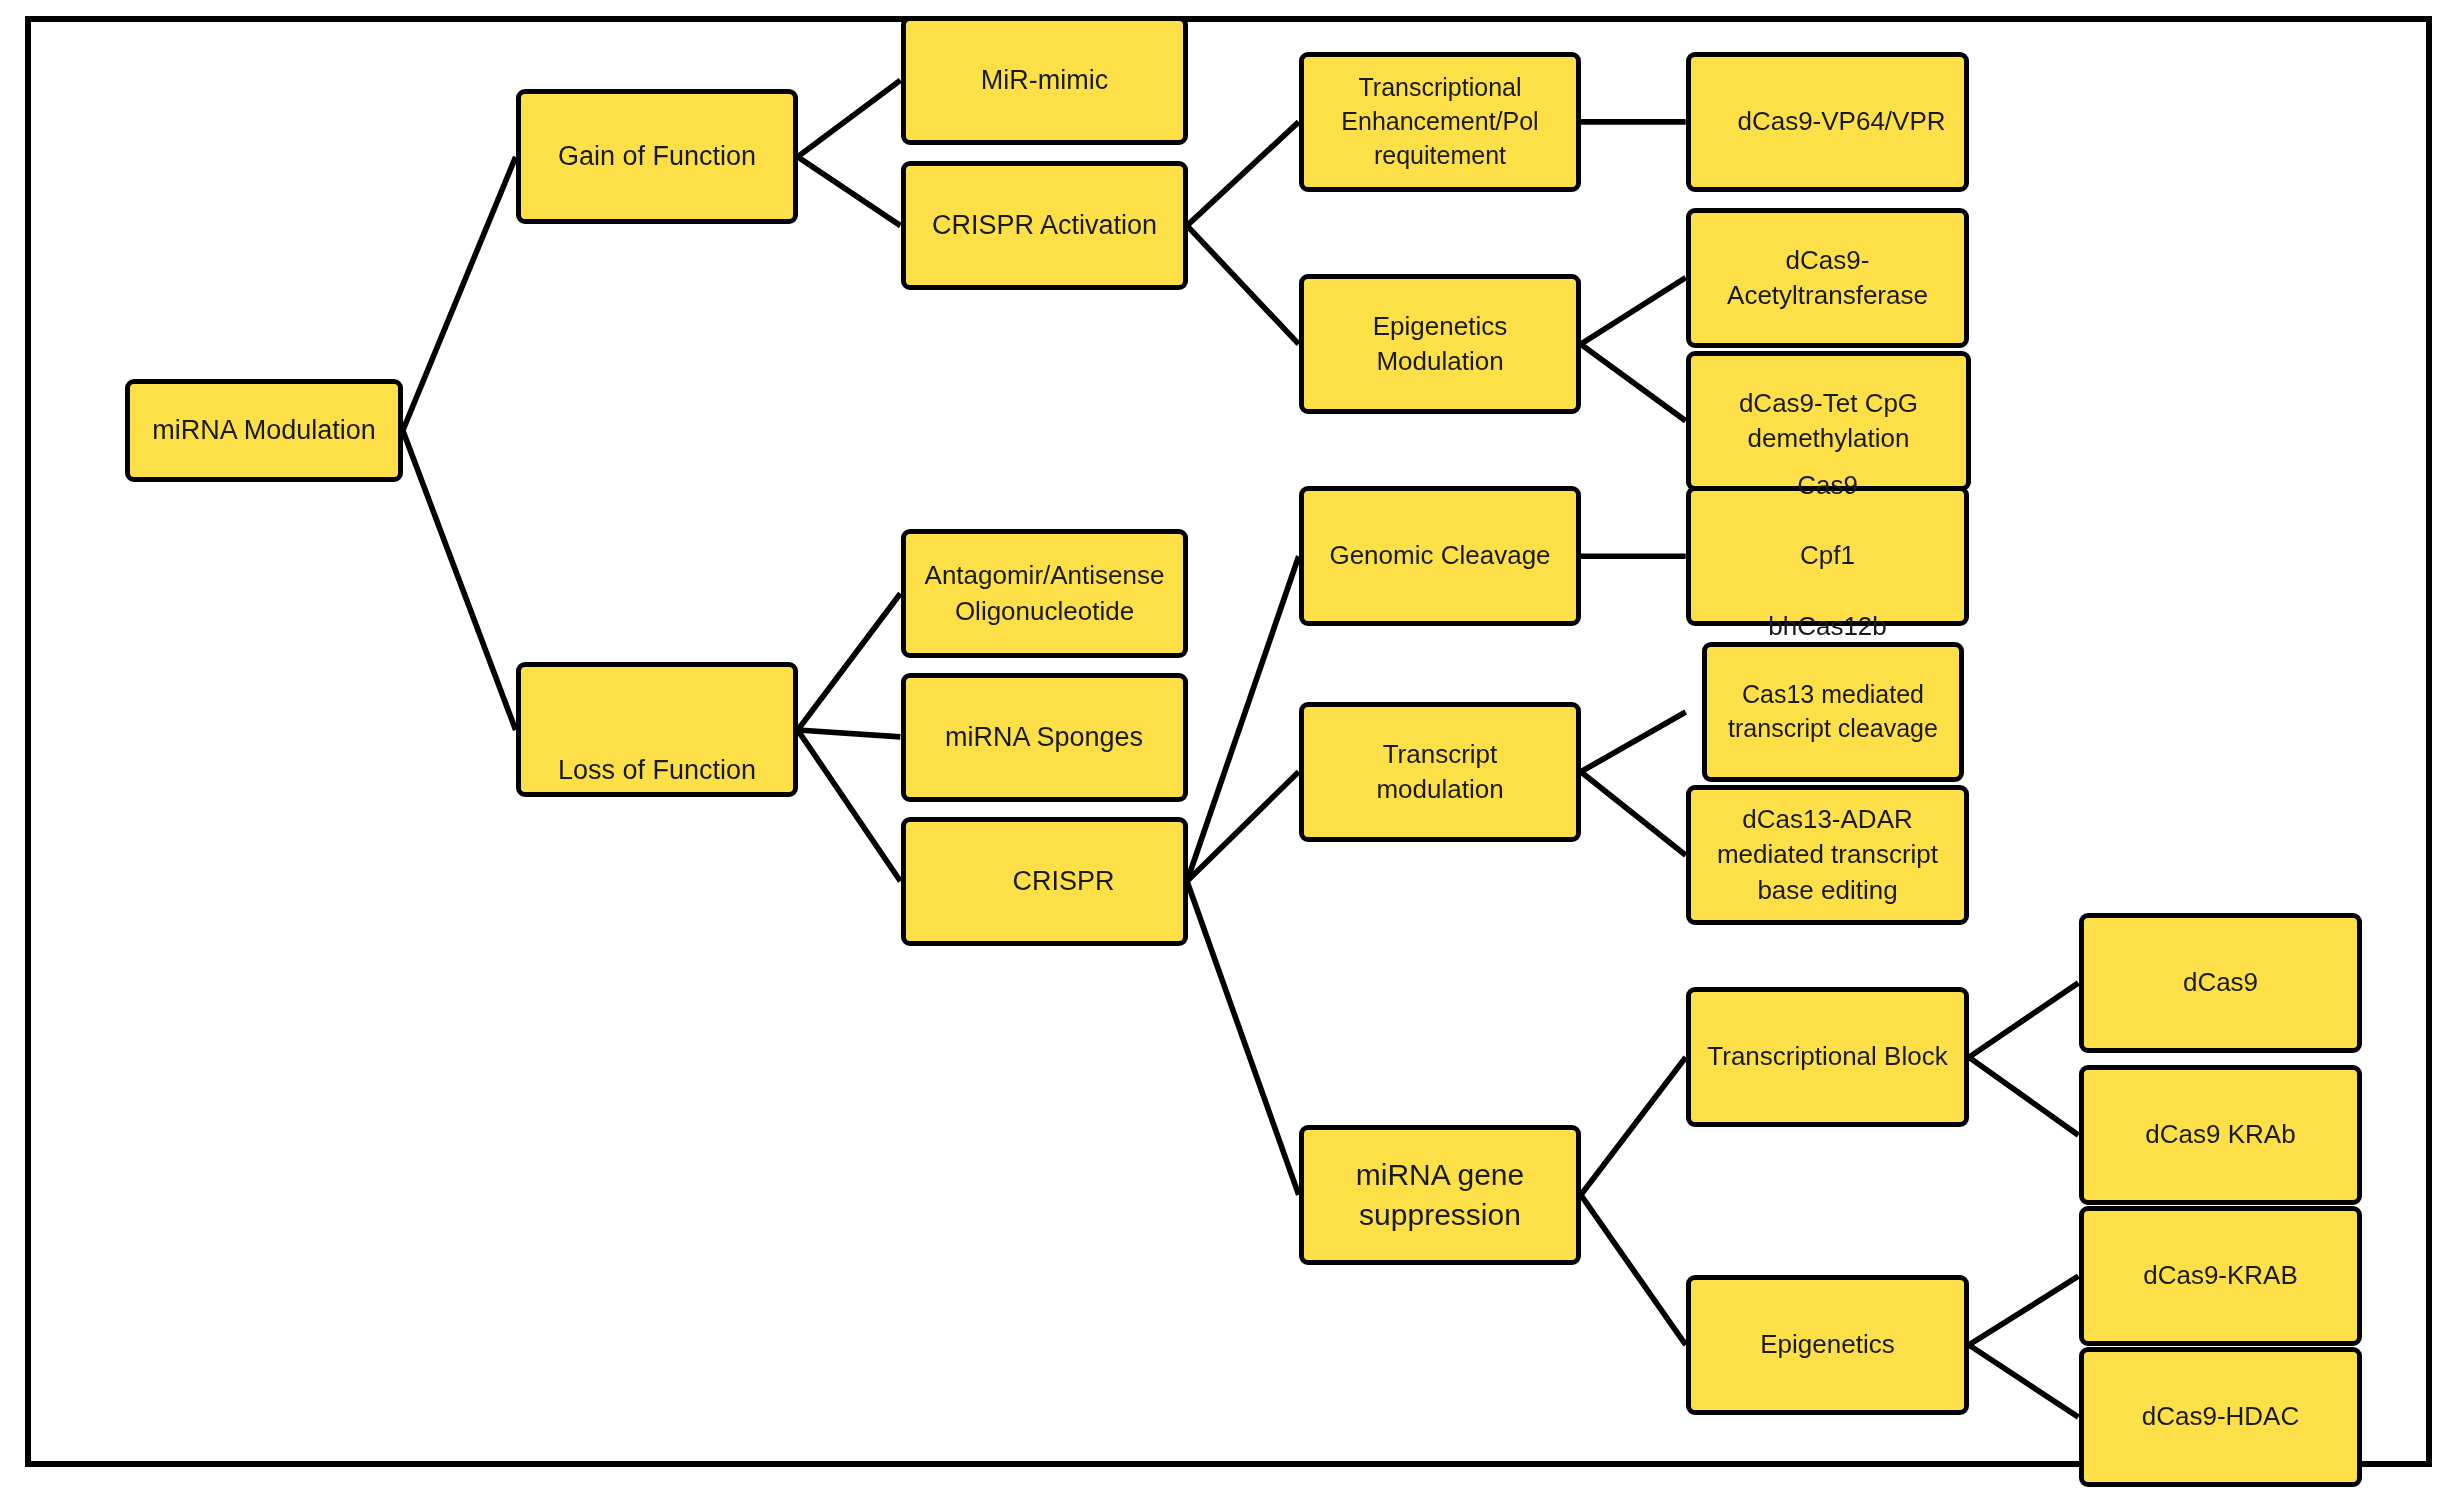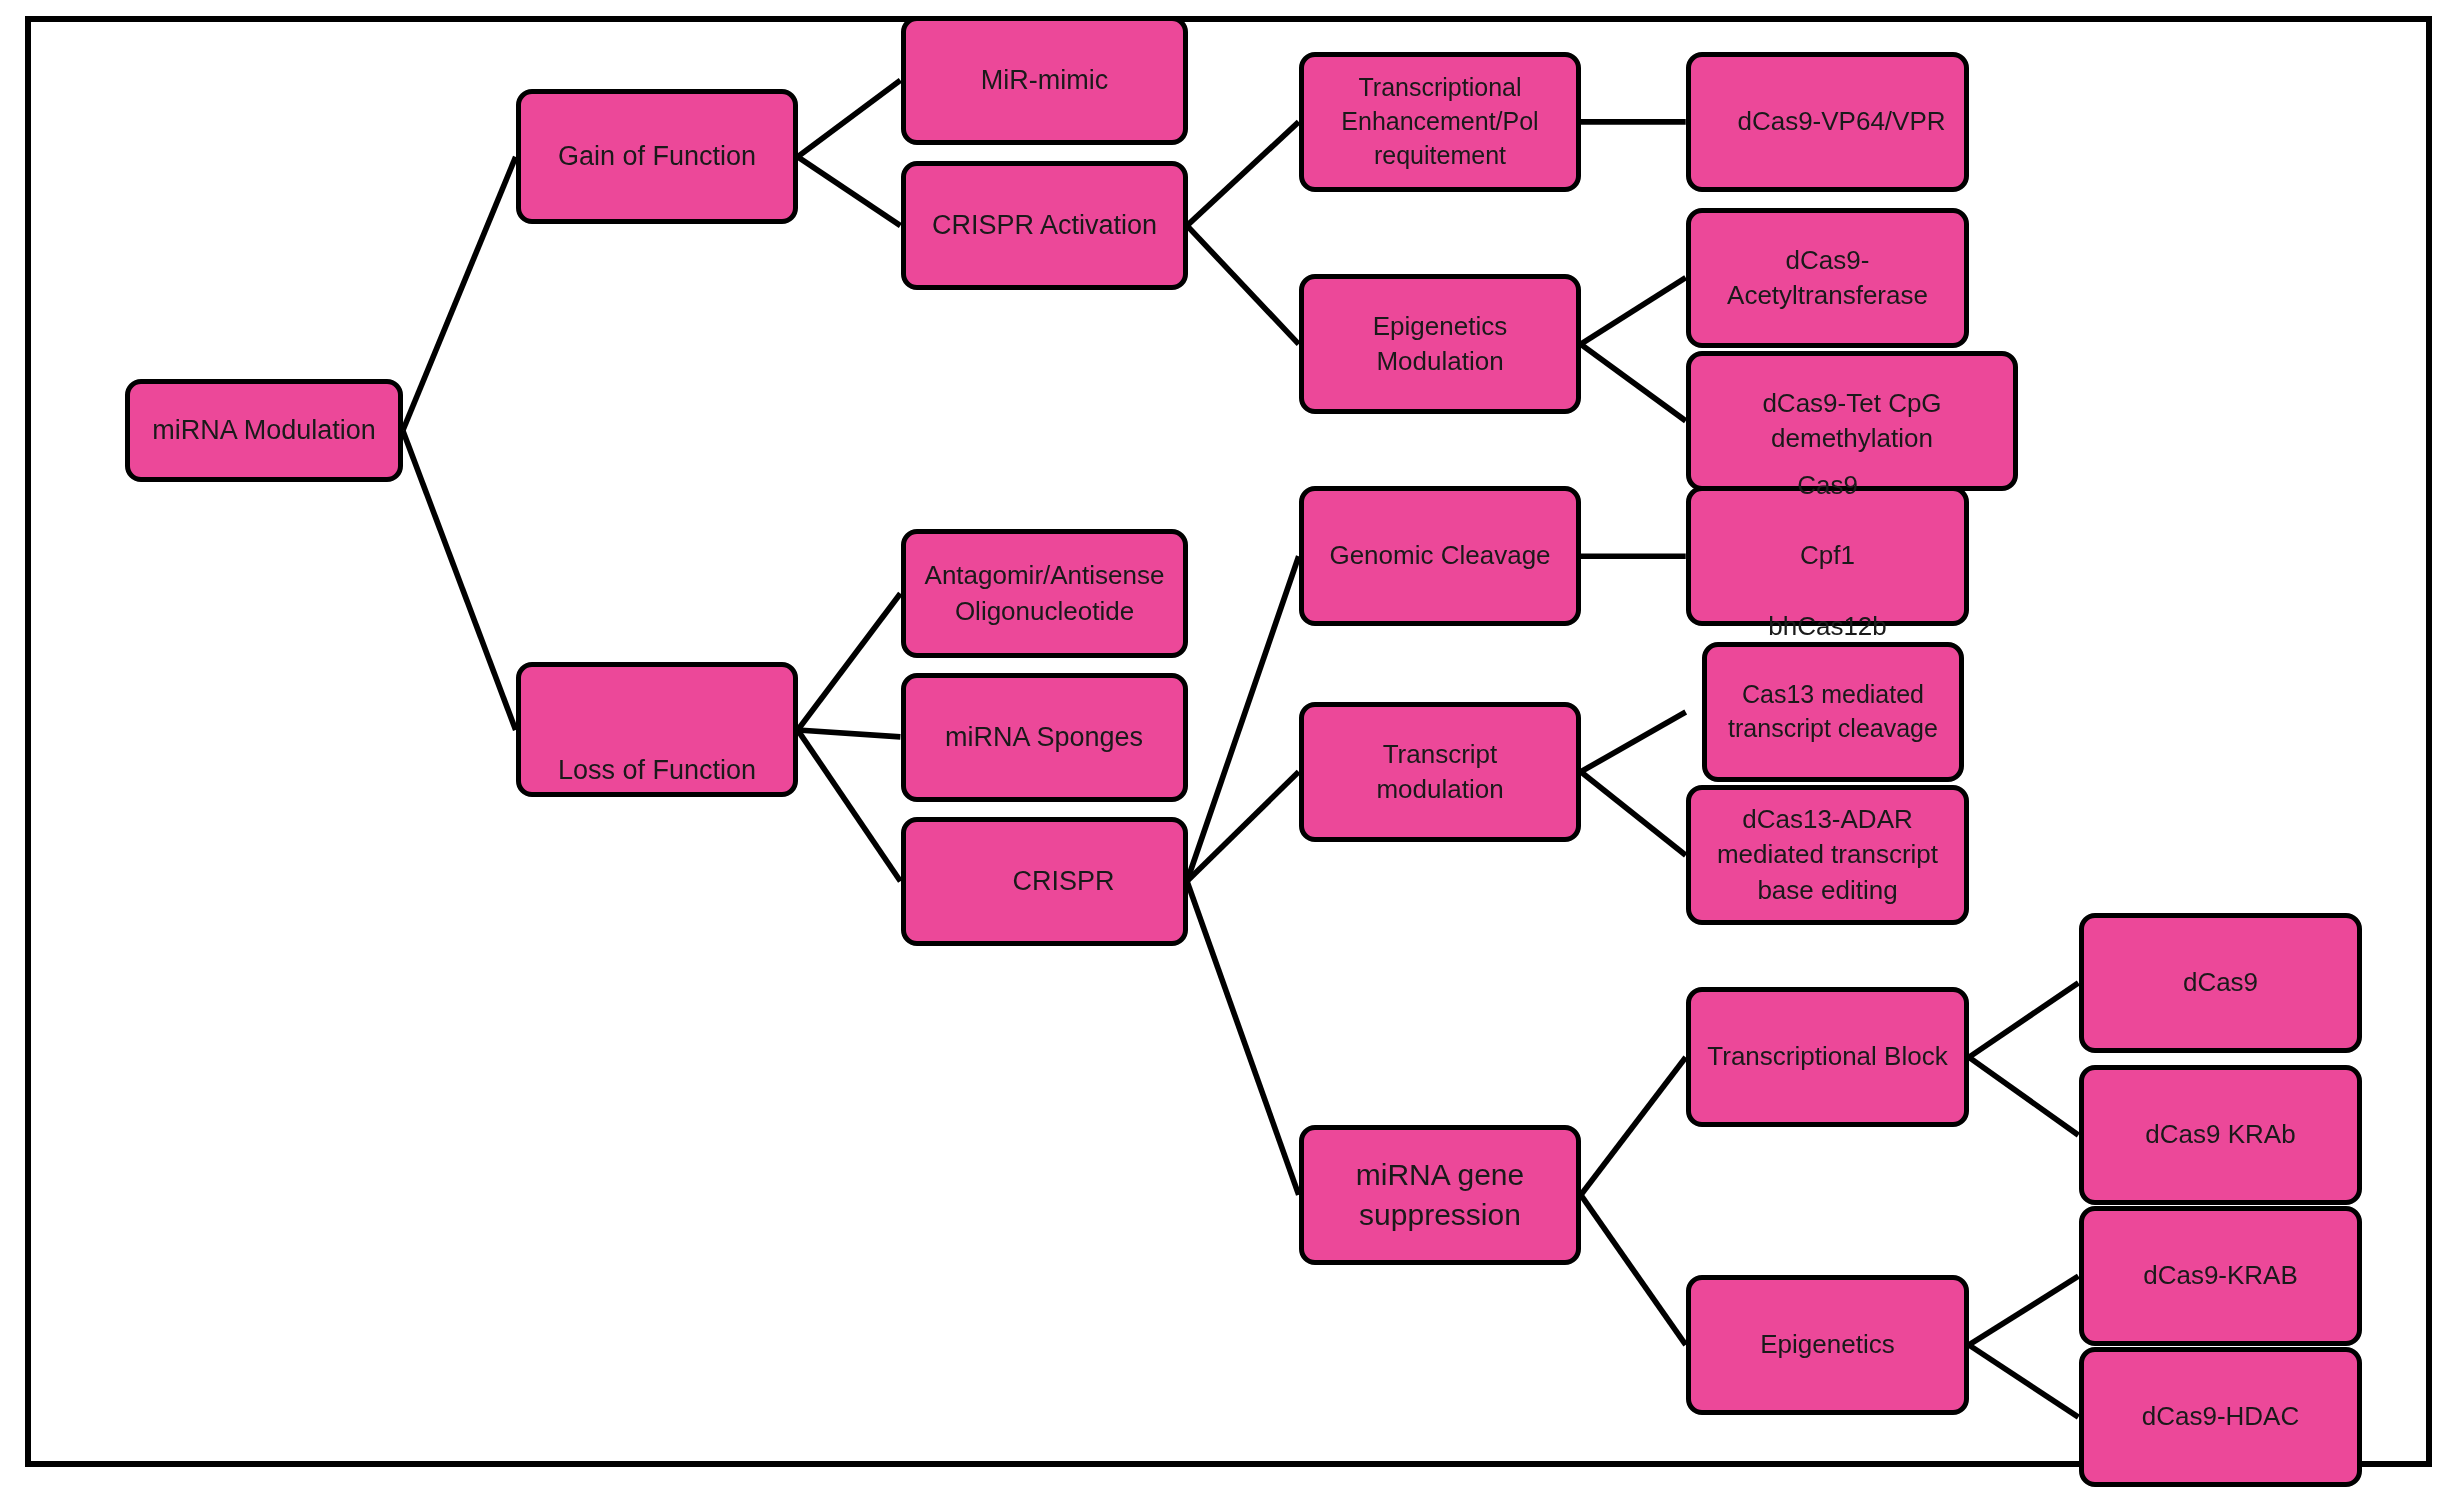--- a/index.html
+++ b/index.html
@@ -29,23 +29,23 @@
     position: absolute;
     left: 0;
     top: 0;
     width: 2462px;
     height: 1490px;
     pointer-events: none;
   }
   .node {
     position: absolute;
     box-sizing: border-box;
-    background: #ec4899;
+    background: #fde047;
     border: 5.6px solid #000000;
-    border-radius: 16px;
+    border-radius: 9px;
     display: flex;
     align-items: center;
     justify-content: center;
     text-align: center;
     color: #1a1a1a;
     font-size: 25px;
     line-height: 1.35;
     padding: 3.4px 8px;
     white-space: pre-line;
   }
@@ -102,21 +102,21 @@
       <div class="node" style="left: 1299px; top: 274px; width: 282px; height: 140px; font-size: 26px;"><span class="lbl">Epigenetics
 Modulation</span></div>
       <div class="node" style="left: 1299px; top: 486px; width: 282px; height: 140px; font-size: 26px;"><span class="lbl">Genomic Cleavage</span></div>
       <div class="node" style="left: 1299px; top: 702px; width: 282px; height: 140px; font-size: 26px;"><span class="lbl">Transcript
 modulation</span></div>
       <div class="node" style="left: 1299px; top: 1125px; width: 282px; height: 140px; font-size: 30px;"><span class="lbl">miRNA gene
 suppression</span></div>
       <div class="node" style="left: 1686px; top: 52px; width: 283px; height: 140px; font-size: 26px; padding-left: 36px;"><span class="lbl">dCas9-VP64/VPR</span></div>
       <div class="node" style="left: 1686px; top: 208px; width: 283px; height: 140px; font-size: 26px;"><span class="lbl">dCas9-
 Acetyltransferase</span></div>
-      <div class="node" style="left: 1686px; top: 351px; width: 332px; height: 140px; font-size: 26px;"><span class="lbl">dCas9-Tet CpG
+      <div class="node" style="left: 1686px; top: 351px; width: 285px; height: 140px; font-size: 26px;"><span class="lbl">dCas9-Tet CpG
 demethylation</span></div>
       <div class="node" style="left: 1686px; top: 486px; width: 283px; height: 140px; font-size: 26px;"><span class="lbl">Cas9
 
 Cpf1
 
 bhCas12b</span></div>
       <div class="node" style="left: 1686px; top: 642px; width: 262px; height: 140px; font-size: 25px; margin-left: 16px;"><span class="lbl">Cas13 mediated
 transcript cleavage</span></div>
       <div class="node" style="left: 1686px; top: 785px; width: 283px; height: 140px; font-size: 26px;"><span class="lbl">dCas13-ADAR
 mediated transcript

